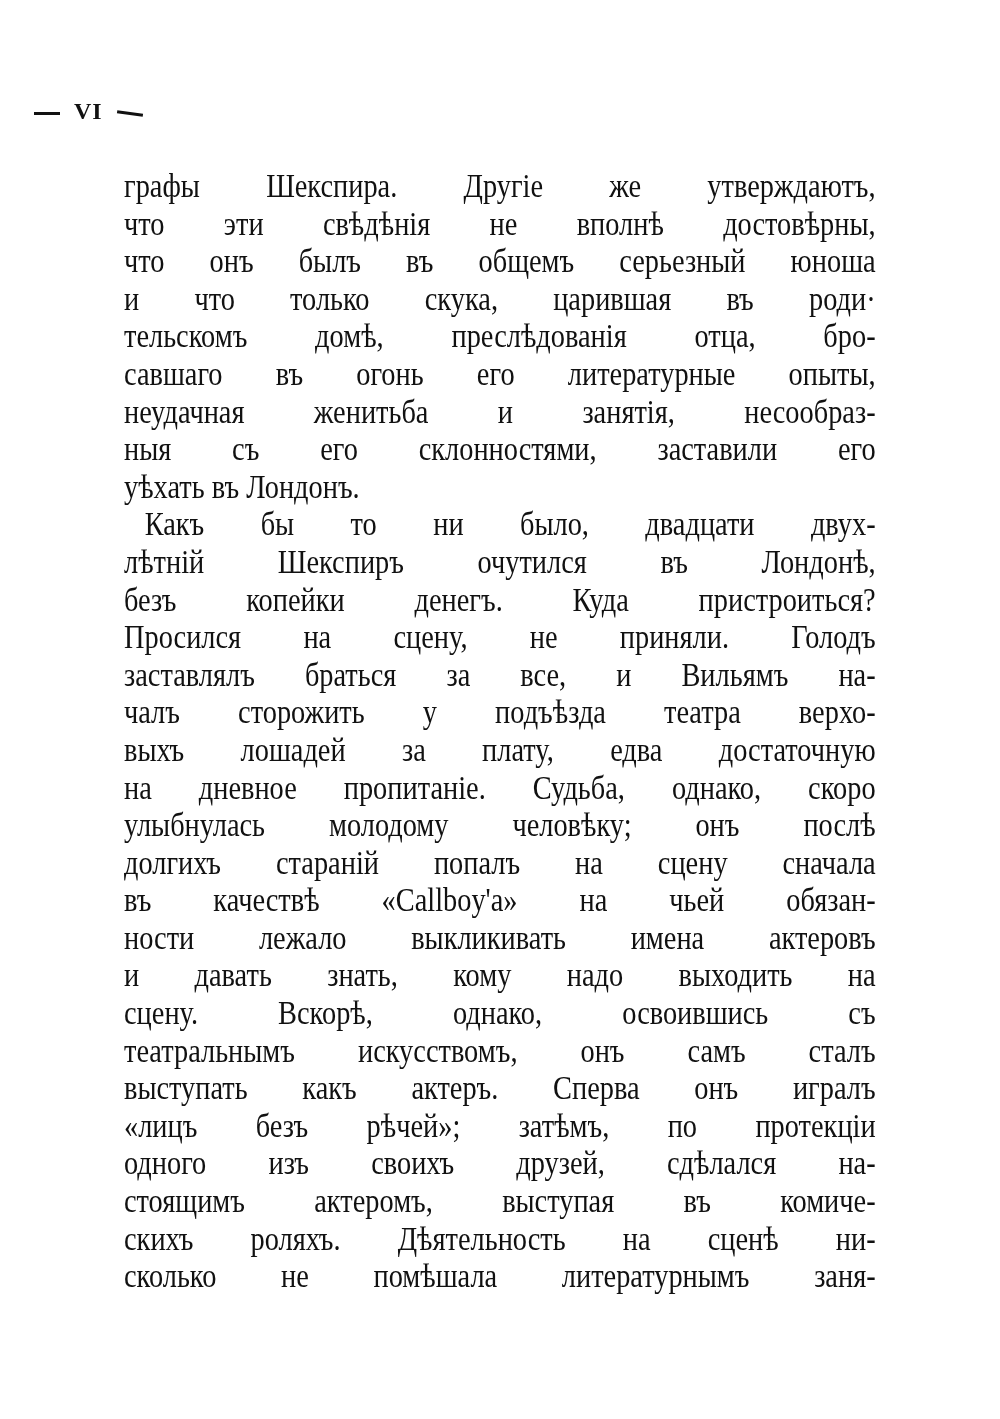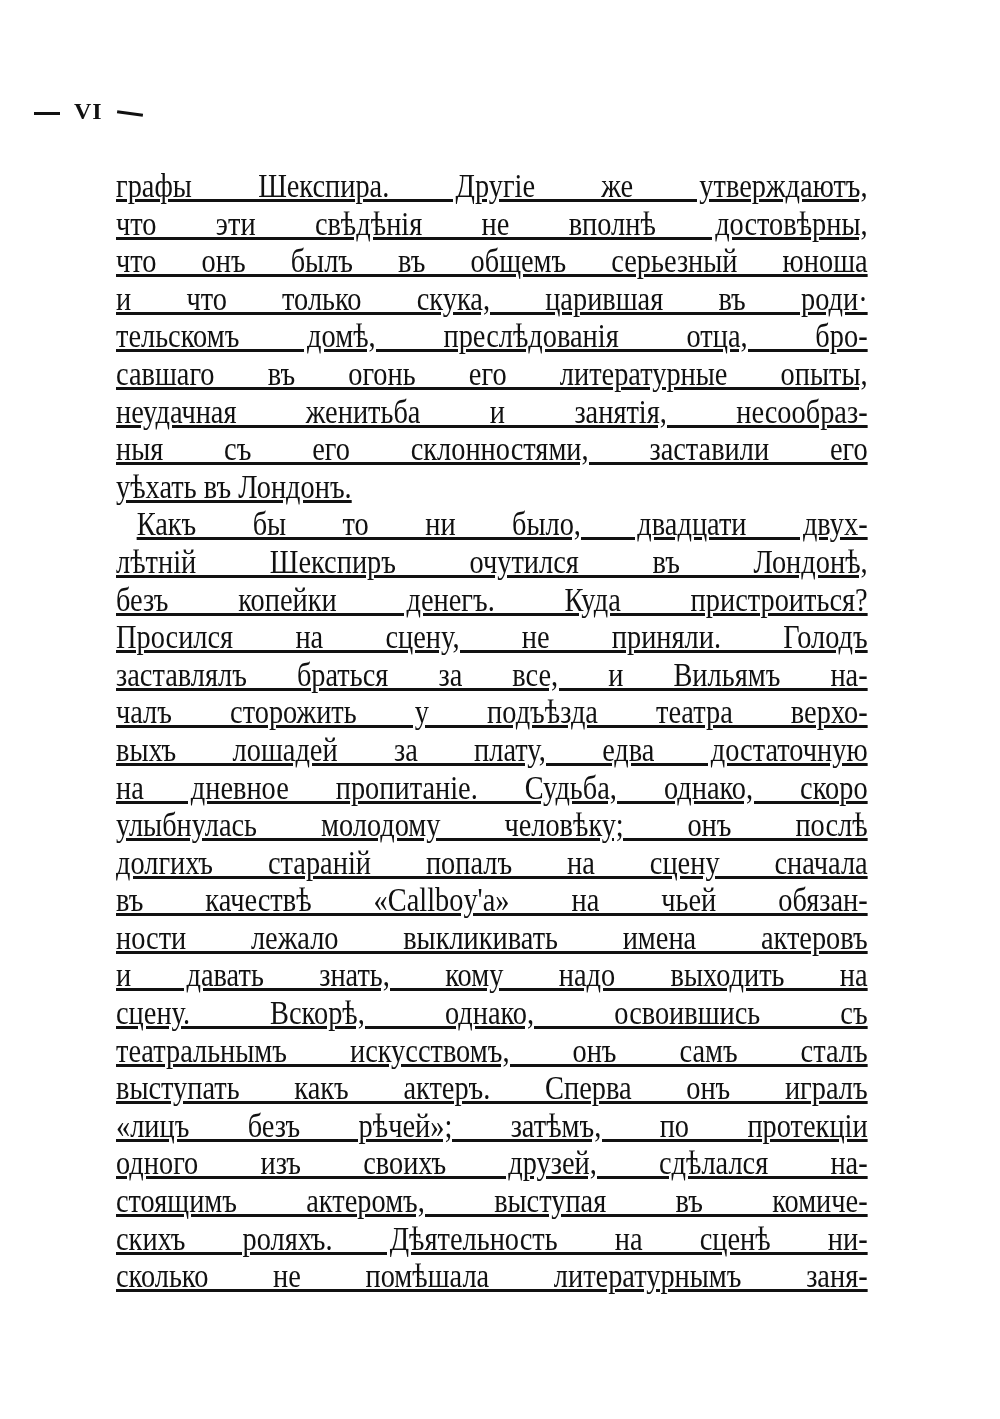--- a/index.html
+++ b/index.html
@@ -34,23 +34,22 @@
       background: #111;
       vertical-align: middle;
       margin: 0 14px;
     }
     .page-number .dash.right {
       transform: rotate(8deg);
     }
     .text-block {
       position: absolute;
       top: 168px;
-      left: 116px;
+      left: 124px;
       width: 752px;
-      text-decoration: underline;
     }
     .line {
       display: block;
       height: 37.6px;
       line-height: 37.6px;
       font-size: 33px;
       white-space: nowrap;
       text-align: justify;
       text-align-last: justify;
       transform: scaleX(0.86);

